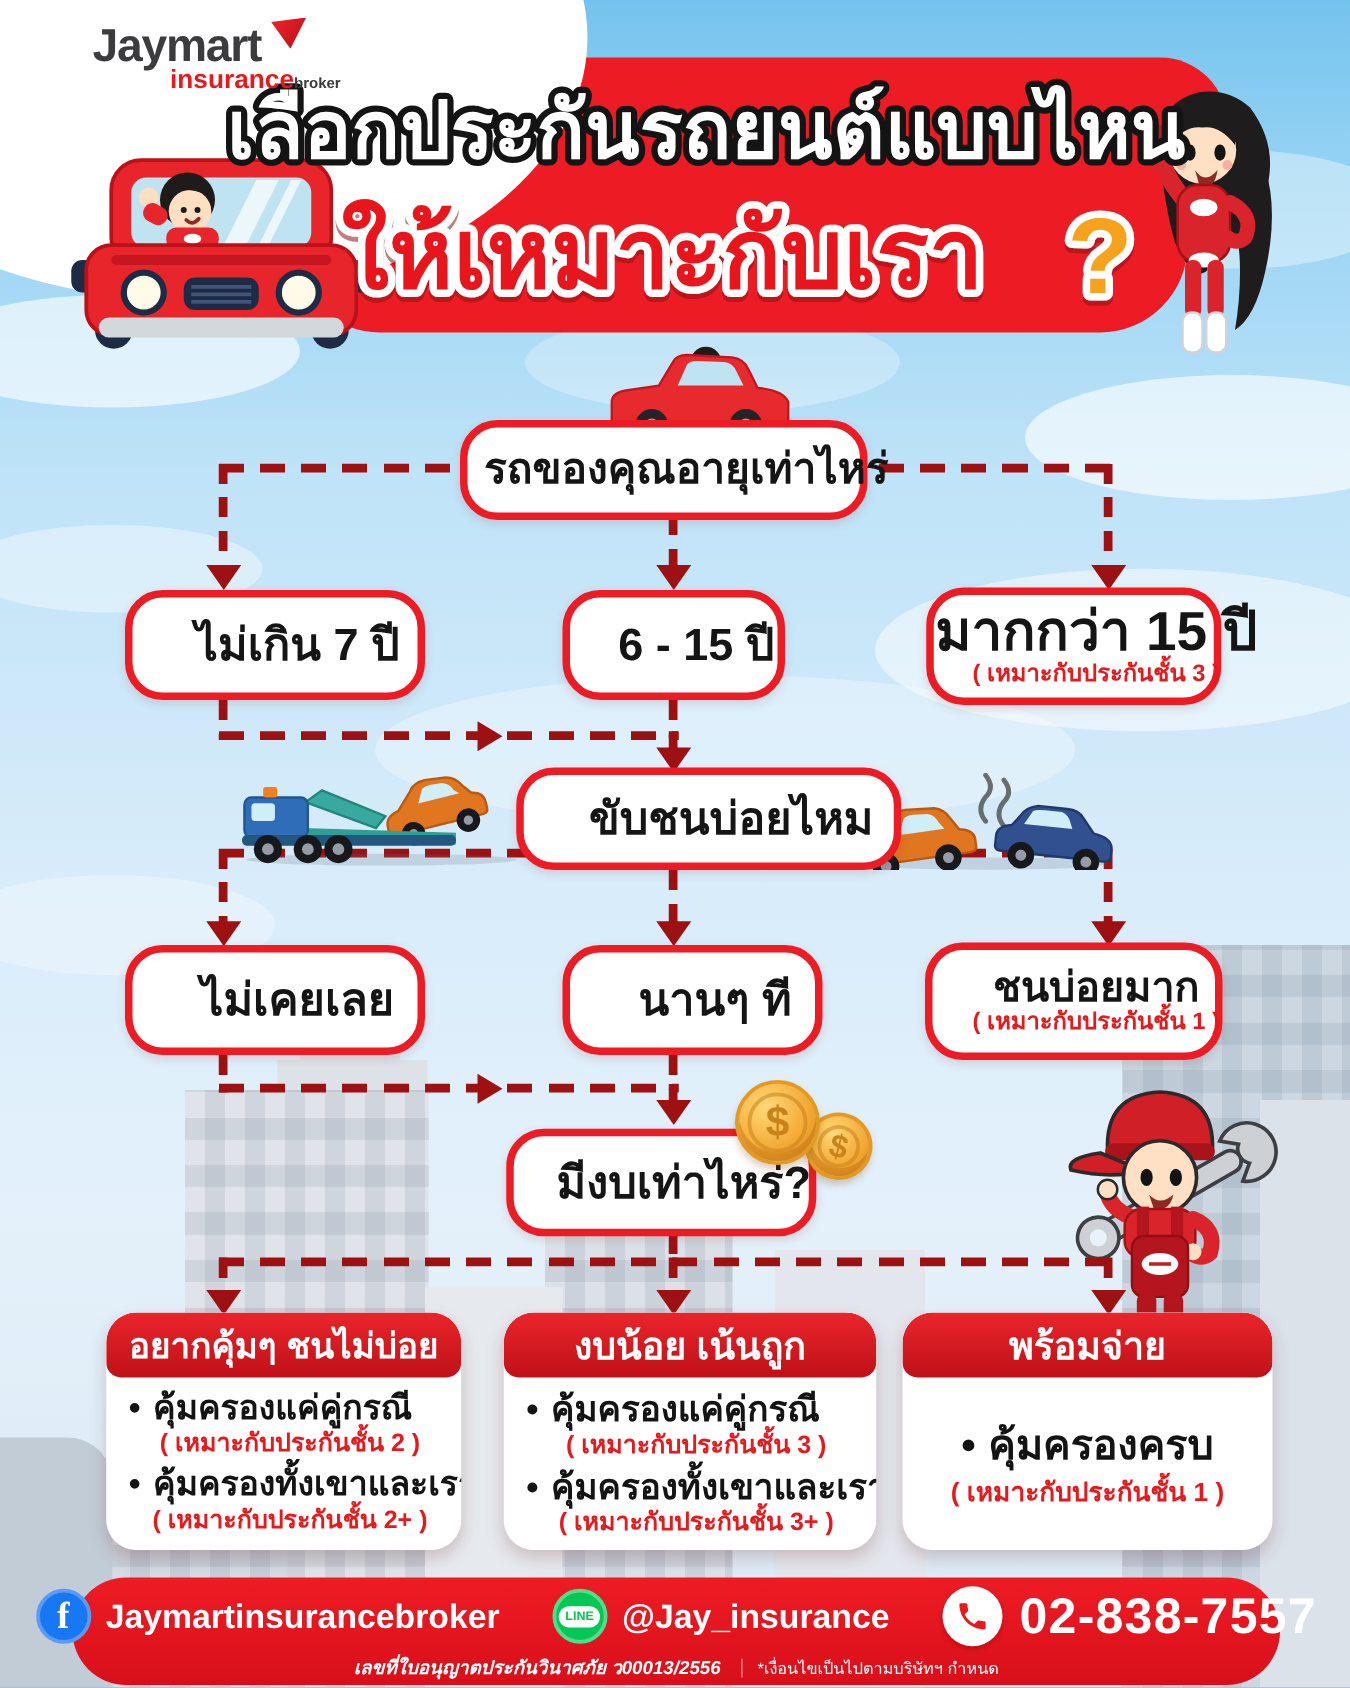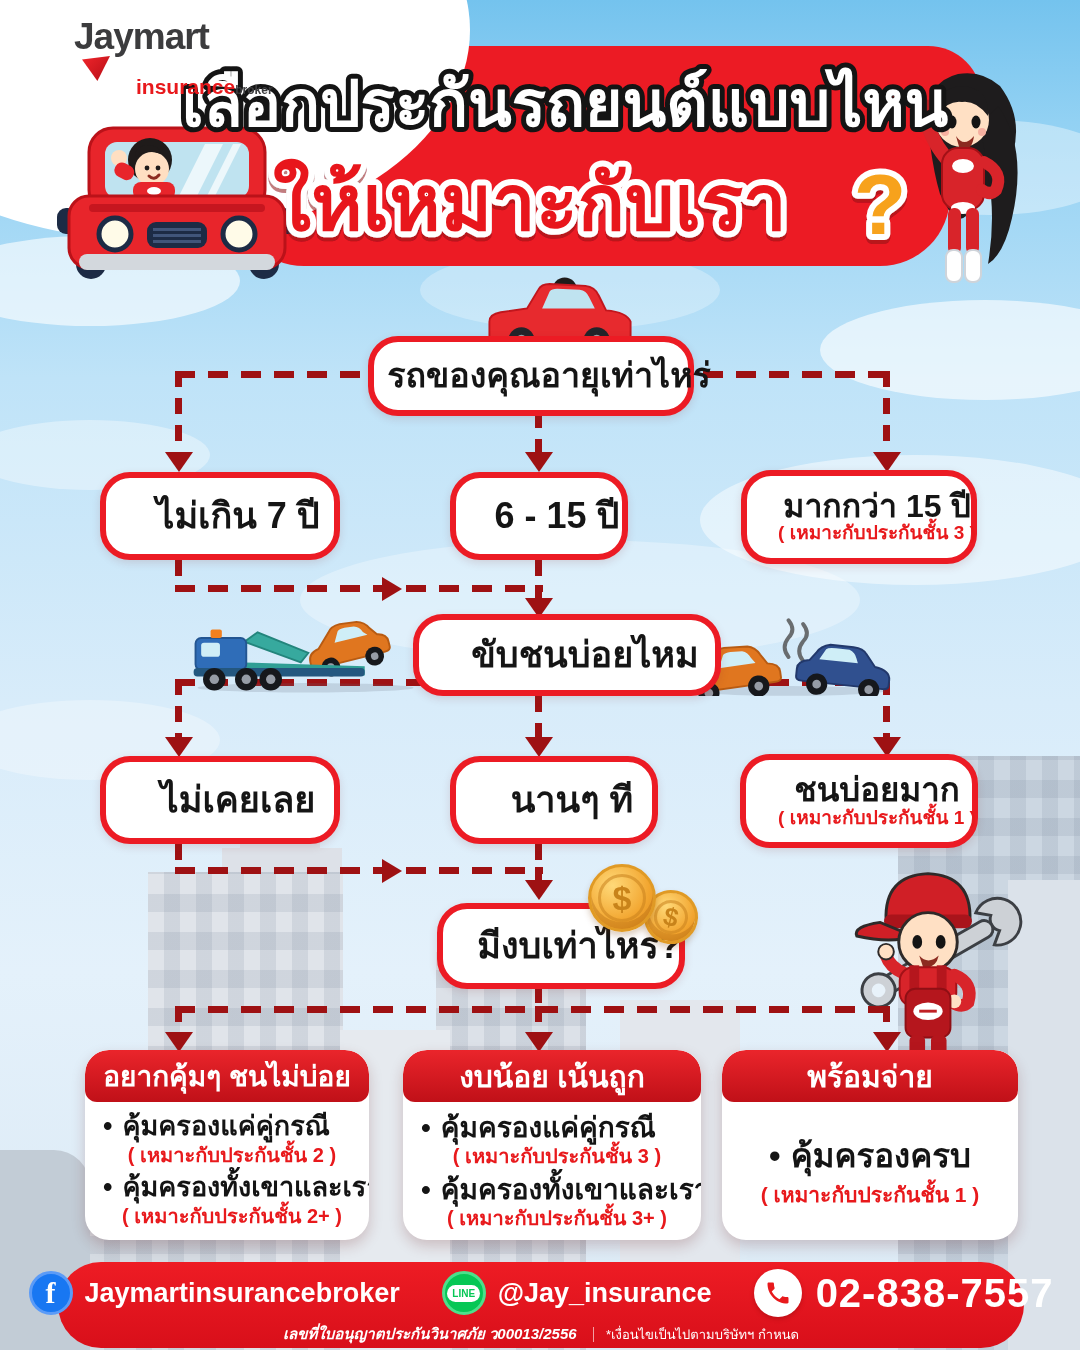--- a/index.html
+++ b/index.html
@@ -85,21 +85,21 @@
   <svg class="abs" style="left:240px;top:130px;width:720px;height:132px;z-index:8;" viewBox="0 0 720 132">
     <filter id="ds">
         <feDropShadow dx="0" dy="4" stdDeviation="0" flood-color="#8e0e12" flood-opacity="0.55"></feDropShadow>
       </filter>
     <text x="290" y="100" text-anchor="middle" font-size="78" font-weight="800" filter="url(#ds)" fill="#e8191c" stroke="#ffffff" stroke-width="12" stroke-linejoin="round" paint-order="stroke">ให้เหมาะกับเรา</text>
     <text x="640" y="104" text-anchor="middle" font-size="86" font-weight="800" filter="url(#ds)" fill="#f7a21b" stroke="#ffffff" stroke-width="12" stroke-linejoin="round" paint-order="stroke">?</text>
   </svg>
 
   <div class="abs" style="left:-170px;top:-180px;width:640px;height:420px;border-radius:50%;background:#fff;z-index:7;"></div>
   <div class="abs" style="left:74px;top:16px;z-index:8;">
-    <div style="display:flex;align-items:flex-start;flex-direction:column;">
+    <div style="display:flex;align-items:flex-start;">
       <span style="font-size:37px;font-weight:800;color:#3c3c3e;letter-spacing:-1px;">Jaymart</span>
       <span style="width:28px;height:25px;margin-left:8px;margin-top:-2px;background:linear-gradient(135deg,#f0252b,#b60e16);clip-path:polygon(0 14%,100% 0,55% 100%);"></span>
     </div>
     <div style="margin-left:62px;margin-top:-6px;white-space:nowrap;">
       <span style="font-size:21px;font-weight:800;color:#e8191c;">insurance</span><span style="font-size:12px;font-weight:700;color:#3c3c3e;">broker</span>
     </div>
   </div>
 
   <svg class="abs" style="left:55px;top:112px;width:245px;height:170px;z-index:7;" viewBox="0 0 245 170">
     <circle cx="36" cy="152" r="15" fill="#1d2b45"></circle>
@@ -179,21 +179,21 @@
     <div class="main" style="font-size:34px;">รถของคุณอายุเท่าไหร่</div>
   </div>
 
   <div class="node" style="left:100px;top:472px;width:240px;height:88px;">
     <div class="main" style="font-size:36px;">ไม่เกิน 7 ปี</div>
   </div>
   <div class="node" style="left:450px;top:472px;width:178px;height:88px;">
     <div class="main" style="font-size:36px;">6 - 15 ปี</div>
   </div>
   <div class="node" style="left:741px;top:470px;width:236px;height:94px;">
-    <div class="main" style="font-size:32px;">มากกว่า 15 ปี</div>
+    <div class="main" style="font-size:44px;">มากกว่า 15 ปี</div>
     <div class="note" style="font-size:19px;">( เหมาะกับประกันชั้น 3 )</div>
   </div>
 
   <div class="dash-v" style="left:175px;top:560px;height:32px;"></div>
   <div class="dash-h" style="left:175px;top:585px;width:368px;"></div>
   <div class="arr-right" style="left:382px;top:577px;"></div>
   <div class="dash-v" style="left:535px;top:560px;height:30px;"></div>
   <div class="dash-v" style="left:535px;top:585px;height:18px;"></div>
   <div class="arr-down" style="left:525px;top:598px;"></div>
 
@@ -294,21 +294,21 @@
     <circle cx="122" cy="147" r="7" fill="#ffe0c4"></circle>
     <rect x="76" y="110" width="10" height="28" fill="#b5161d"></rect>
       <rect x="104" y="110" width="10" height="28" fill="#b5161d"></rect>
     <rect x="72" y="134" width="46" height="50" rx="10" fill="#b5161d" stroke="#8f0f15" stroke-width="2"></rect>
     <ellipse cx="95" cy="157" rx="15" ry="9" fill="#fff"></ellipse>
     <path d="M86,157 L104,157" stroke="#c02025" stroke-width="3"></path>
     <rect x="76" y="182" width="16" height="22" rx="5" fill="#b5161d"></rect>
       <rect x="98" y="182" width="16" height="22" rx="5" fill="#b5161d"></rect>
   </svg>
 
-  <div class="node" style="left:437px;top:903px;width:248px;height:86px;">
+  <div class="node" style="left:405px;top:903px;width:248px;height:86px;">
     <div class="main" style="font-size:36px;">มีงบเท่าไหร่?</div>
   </div>
 
   <div class="coin" style="left:644px;top:890px;width:54px;height:54px;font-size:26px;z-index:4;transform:rotate(14deg);">
     <span class="inner"></span>
     <span>$</span>
   </div>
   <div class="coin" style="left:588px;top:864px;width:68px;height:68px;font-size:34px;z-index:5;">
     <span class="inner"></span>
     <span>$</span>

